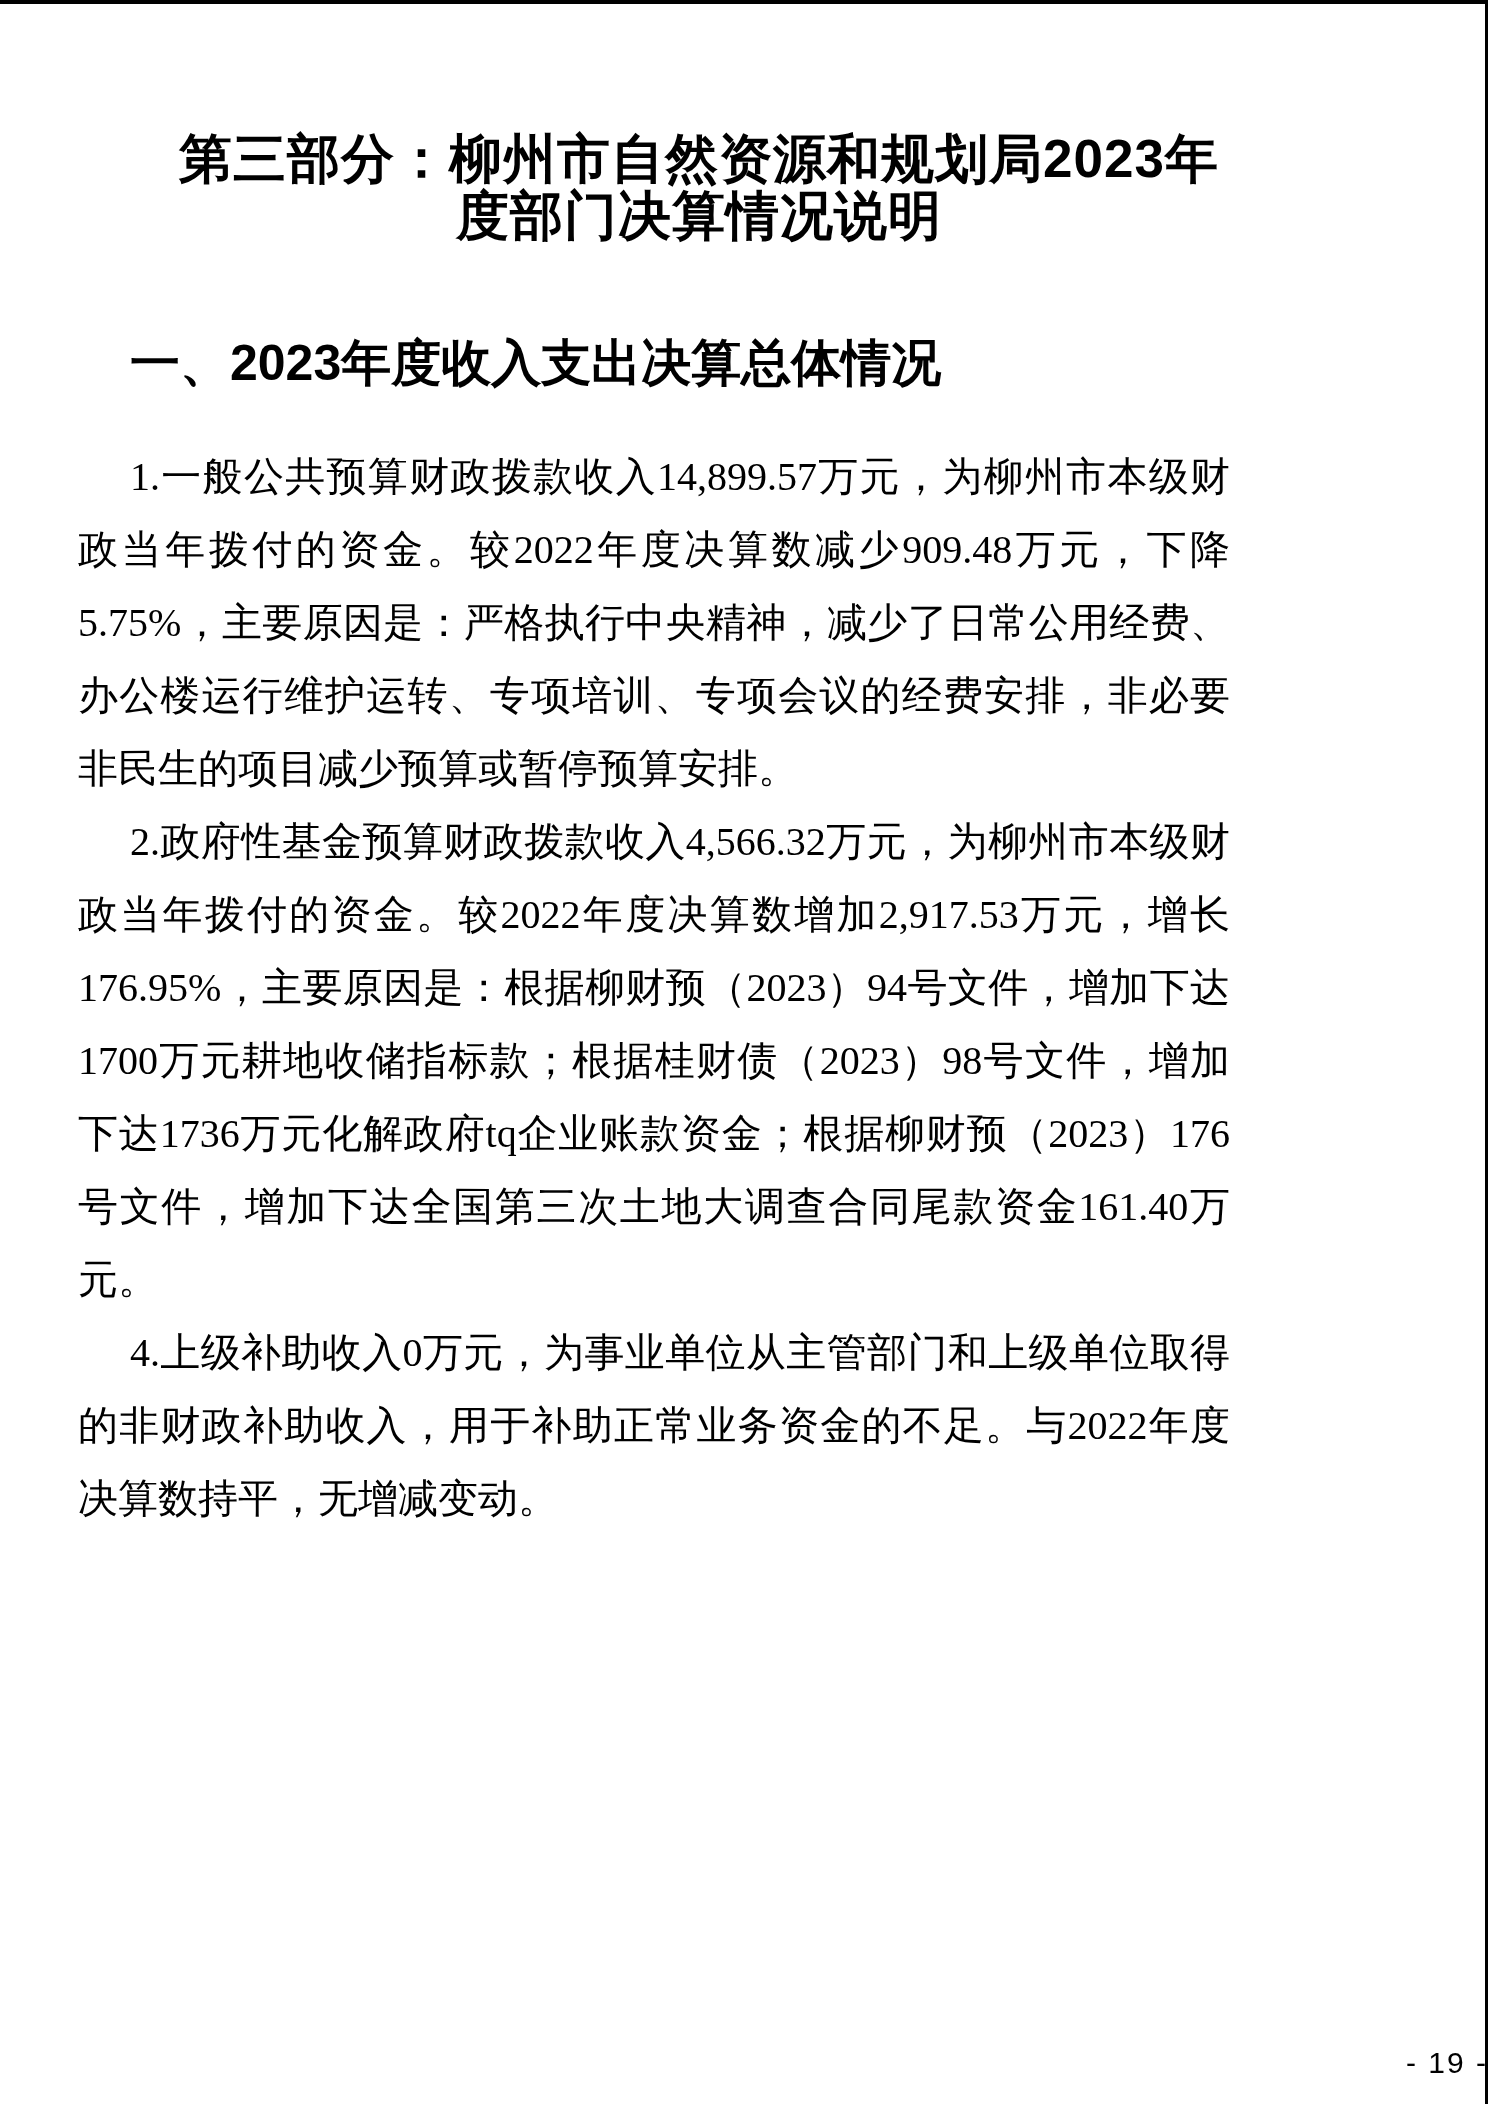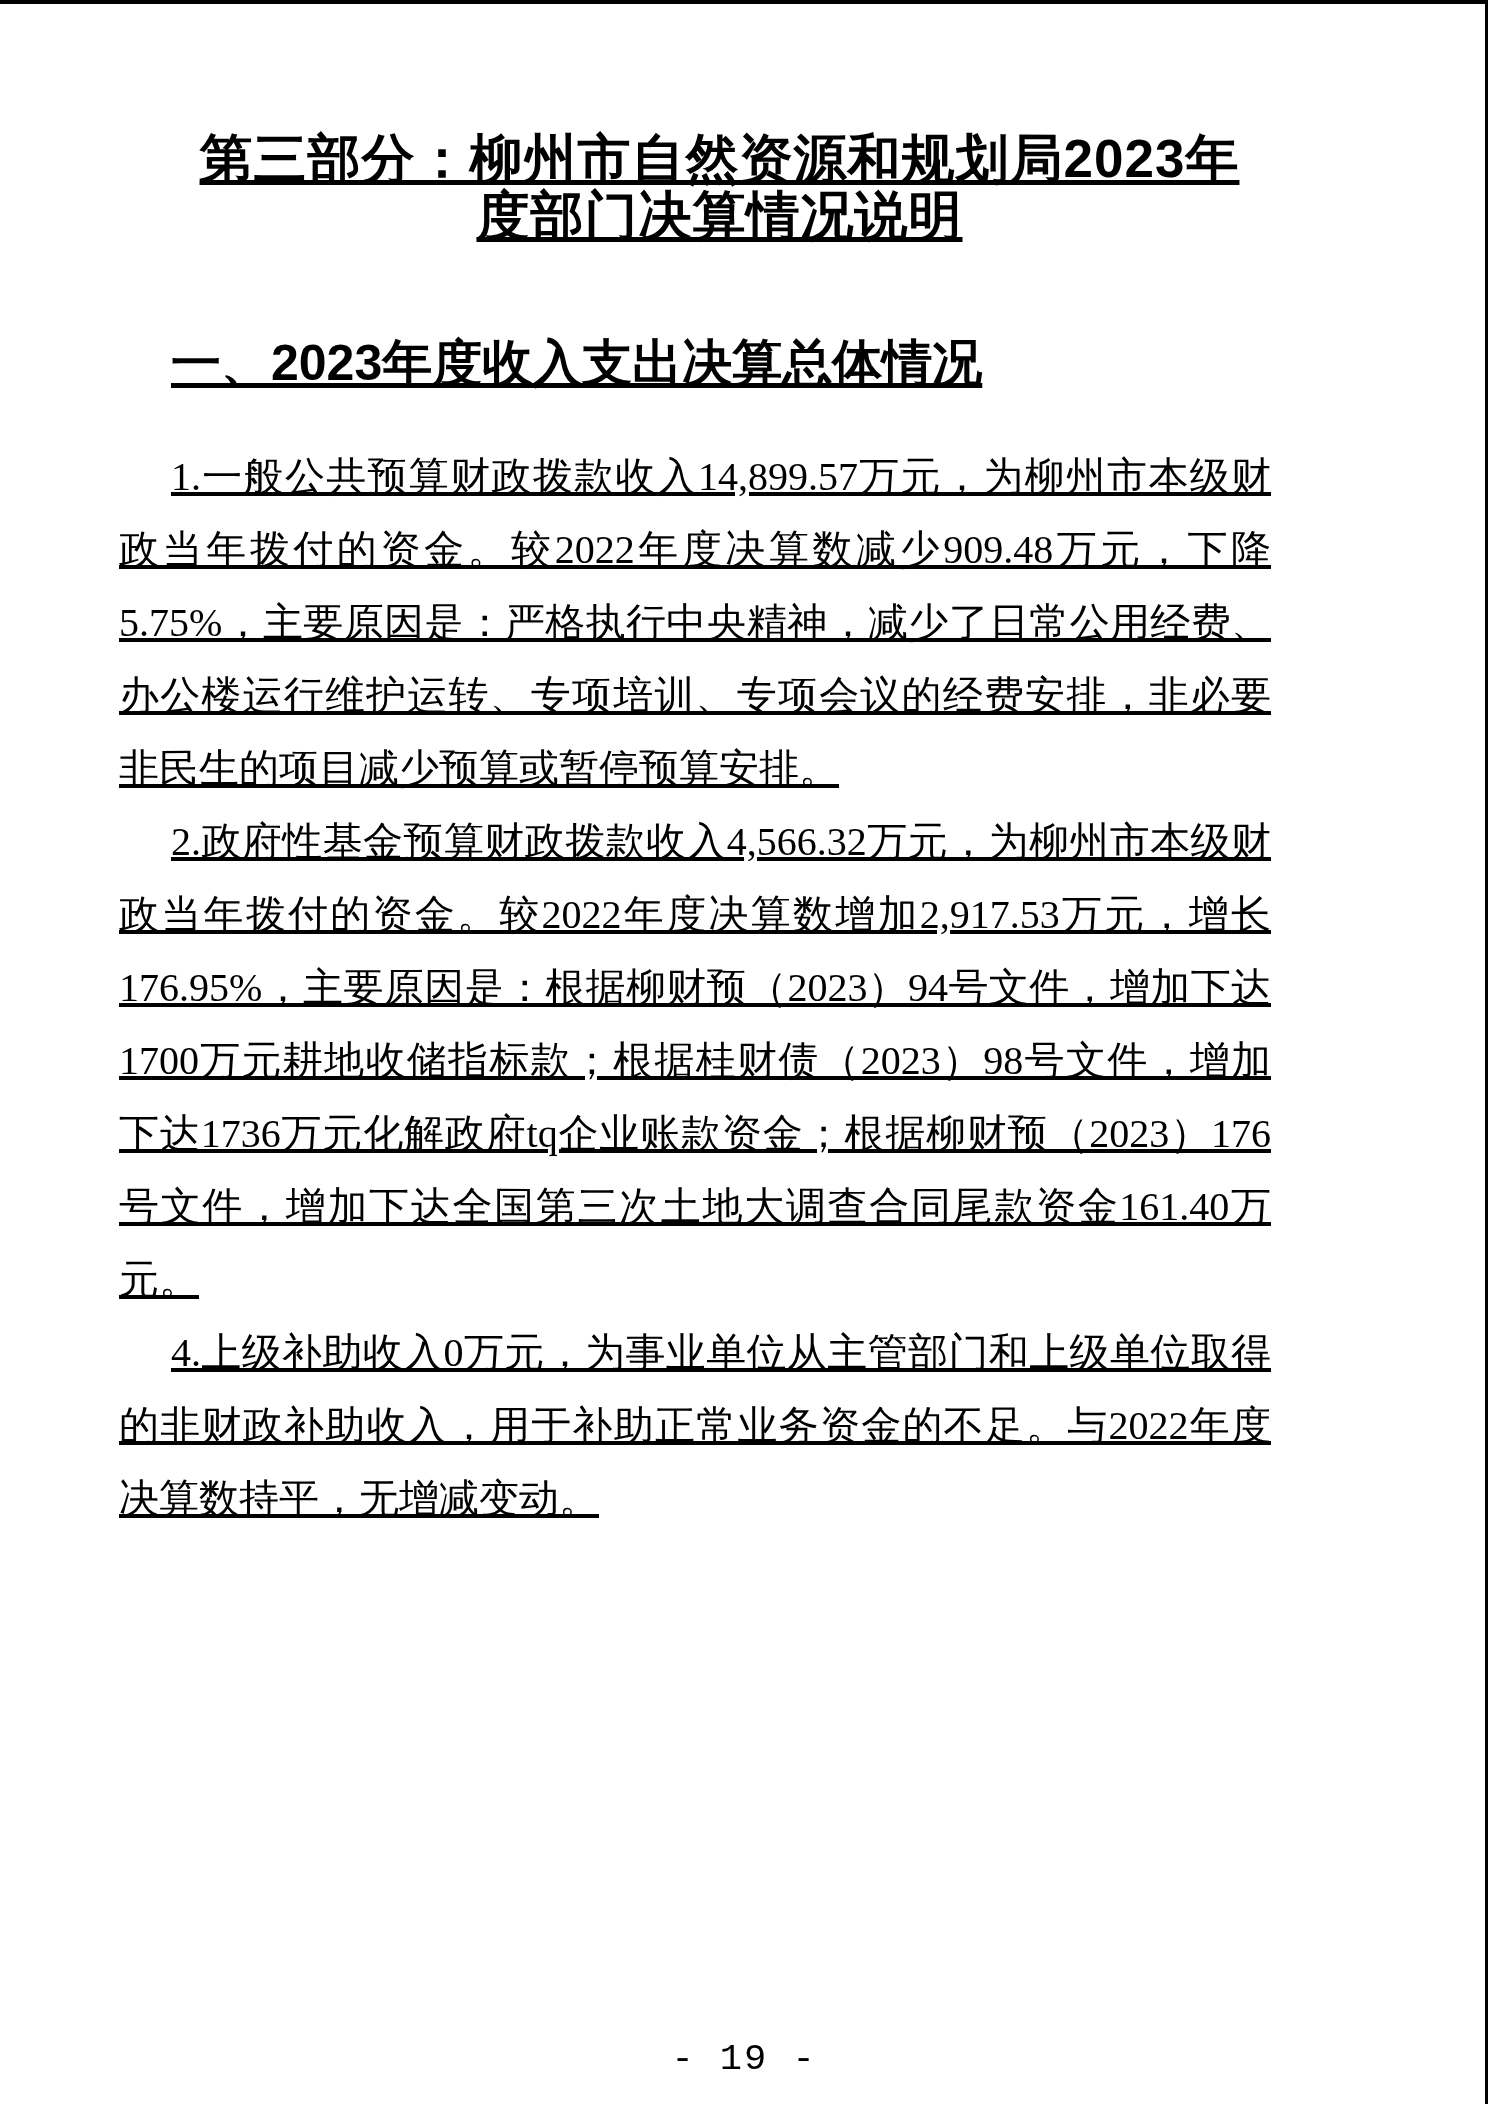--- a/index.html
+++ b/index.html
@@ -21,22 +21,21 @@
     width: 100%; height: 4px;
     background: #000000;
   }
   .artifact-right {
     position: absolute;
     top: 0; right: 0;
     width: 3px; height: 100%;
     background: #000000;
   }
   .content {
-    padding: 130px 168px 0 119px;
-    text-decoration: underline;
+    padding: 130px 168px 0 78px;
   }
   .doc-title {
     font-family: "Liberation Sans", sans-serif;
     font-weight: bold;
     font-size: 53px;
     line-height: 57px;
     text-align: center;
     letter-spacing: 1px;
   }
   .section-heading {
@@ -53,23 +52,23 @@
     line-height: 73px;
     text-align: justify;
     text-indent: 52px;
   }
   .body-text { margin-top: 40px; width: 1152px; }
   .page-number {
     position: absolute;
     bottom: 24px;
     left: 0;
     width: 100%;
-    text-align: center;
-    font-family: Liberation Mono, monospace;
-    font-size: 37px;
+    text-align: right;
+    font-family: Liberation Sans, sans-serif;
+    font-size: 30px;
     letter-spacing: 2px;
   }
 </style>
 </head>
 <body>
 
 <div class="page">
   <div class="artifact-top"></div>
   <div class="artifact-right"></div>
 

